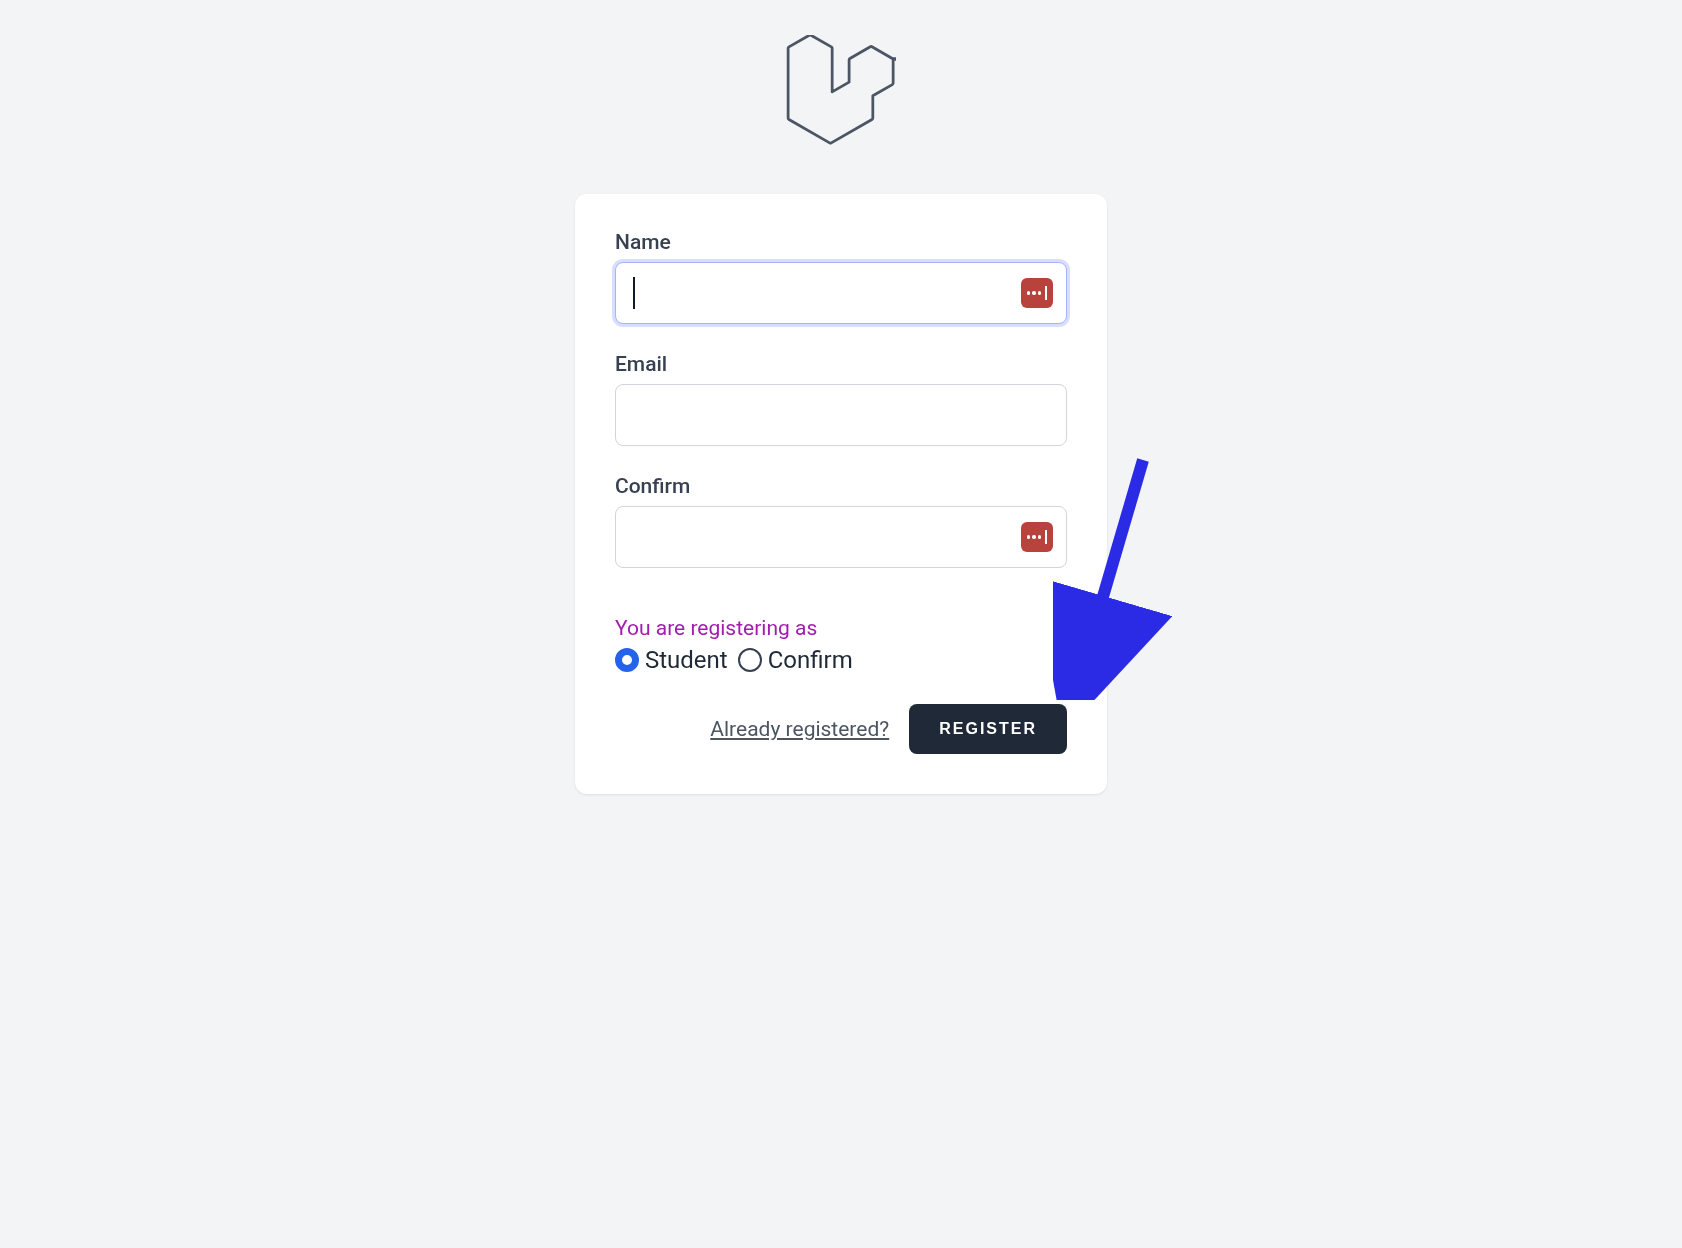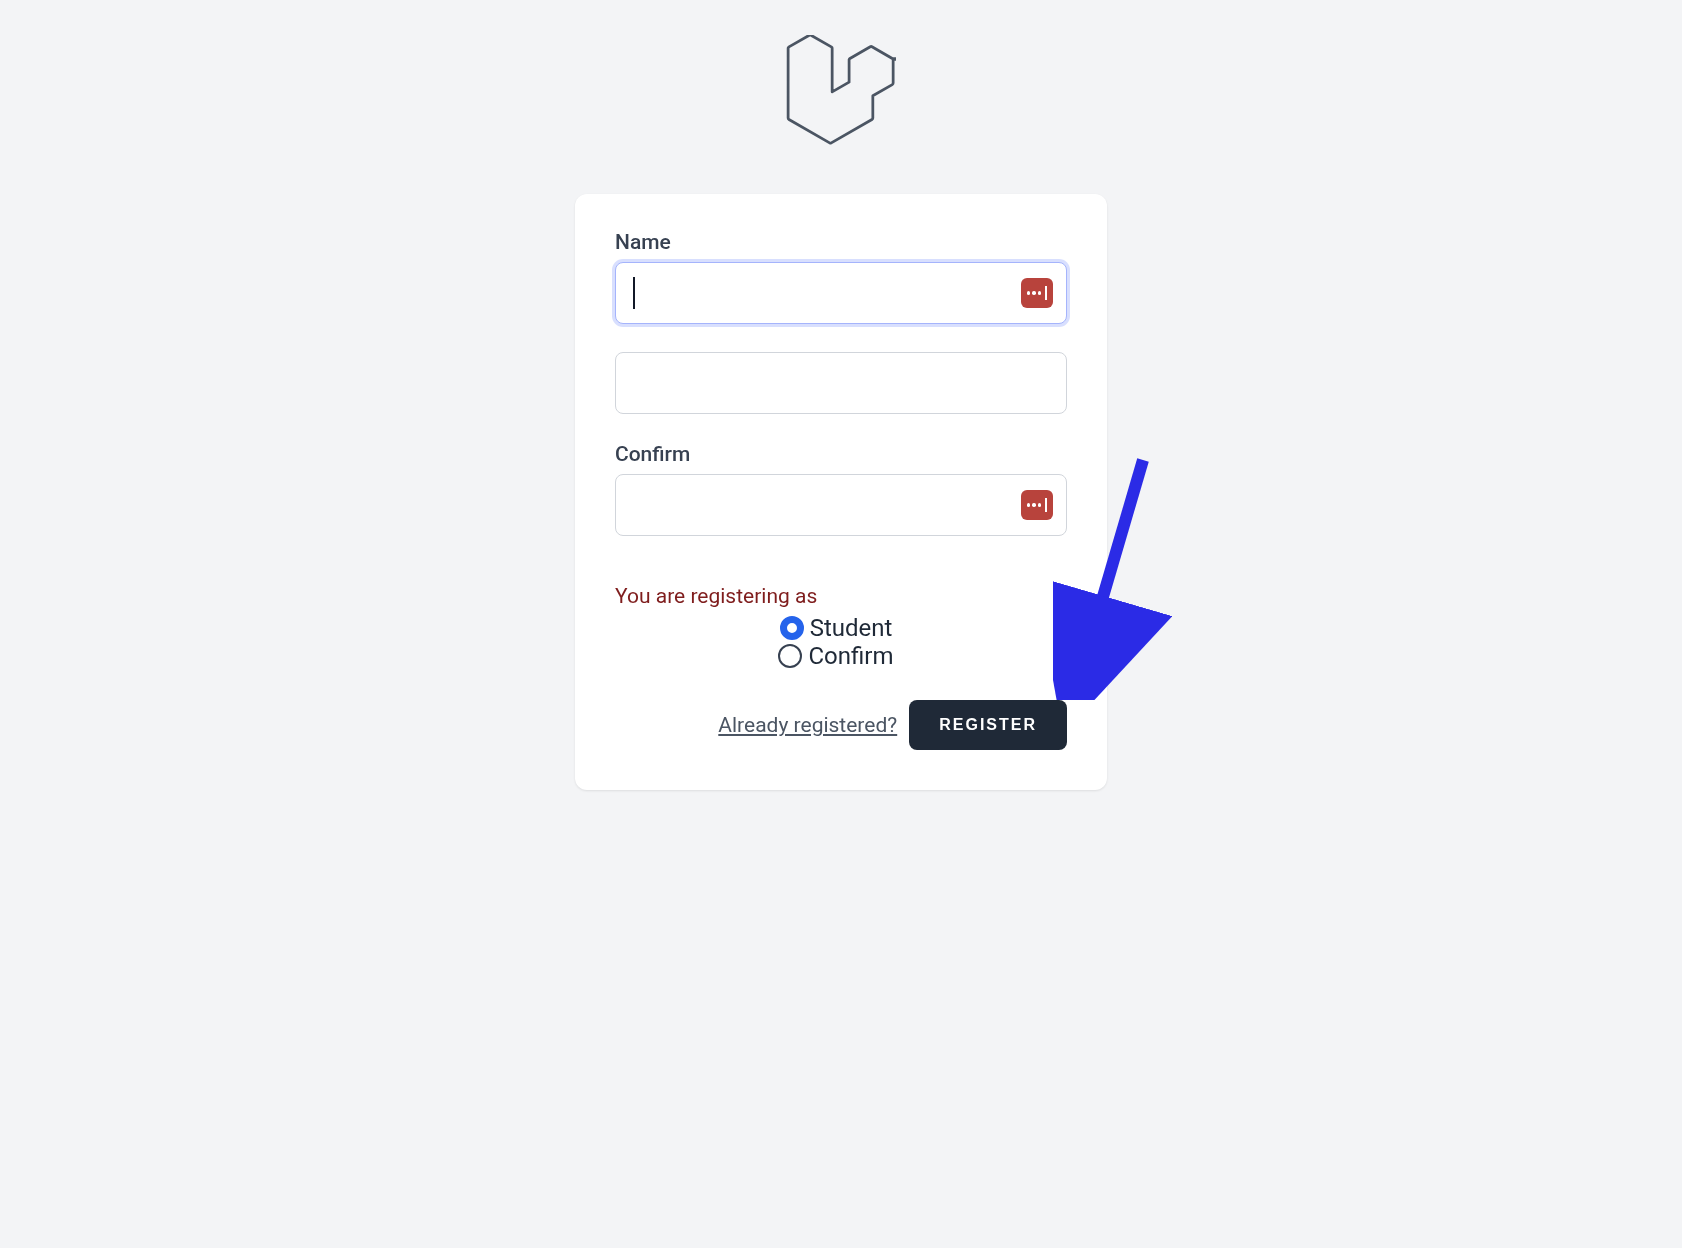--- a/index.html
+++ b/index.html
@@ -112,30 +112,29 @@
       margin-left: 2px;
     }
 
     .role-section {
       margin-top: 4px;
       margin-bottom: 30px;
     }
 
     .role-label {
       font-size: 21px;
-      color: #7f1d1d;
+      color: #a21caf;
       margin-bottom: 6px;
       margin-top: 48px;
     }
 
     .role-radios {
       display: flex;
       align-items: center;
       gap: 0;
-      flex-direction: column;
     }
 
     .radio-wrap {
       display: flex;
       align-items: center;
     }
 
     .radio {
       width: 24px;
       height: 24px;
@@ -156,21 +155,21 @@
     .radio-label {
       font-size: 24px;
       color: #1f2937;
       margin-right: 10px;
     }
 
     .actions {
       display: flex;
       justify-content: flex-end;
       align-items: center;
-      gap: 12px;
+      gap: 20px;
       margin-top: 10px;
     }
 
     .link {
       font-size: 21px;
       color: #4b5563;
       text-decoration: underline;
     }
 
     .btn {
@@ -216,20 +215,21 @@
       <div class="pw-badge">
         <span class="dot"></span>
           <span class="dot"></span>
           <span class="dot"></span>
           <span class="bar"></span>
       </div>
     </div>
   </div>
 
   <div class="field">
+    <label class="label">Email</label>
     <div class="input-wrap">
       <div class="input" value=""></div>
     </div>
   </div>
 
   <div class="field">
     <label class="label">Confirm</label>
     <div class="input-wrap">
       <div class="input" value=""></div>
       <div class="pw-badge">

